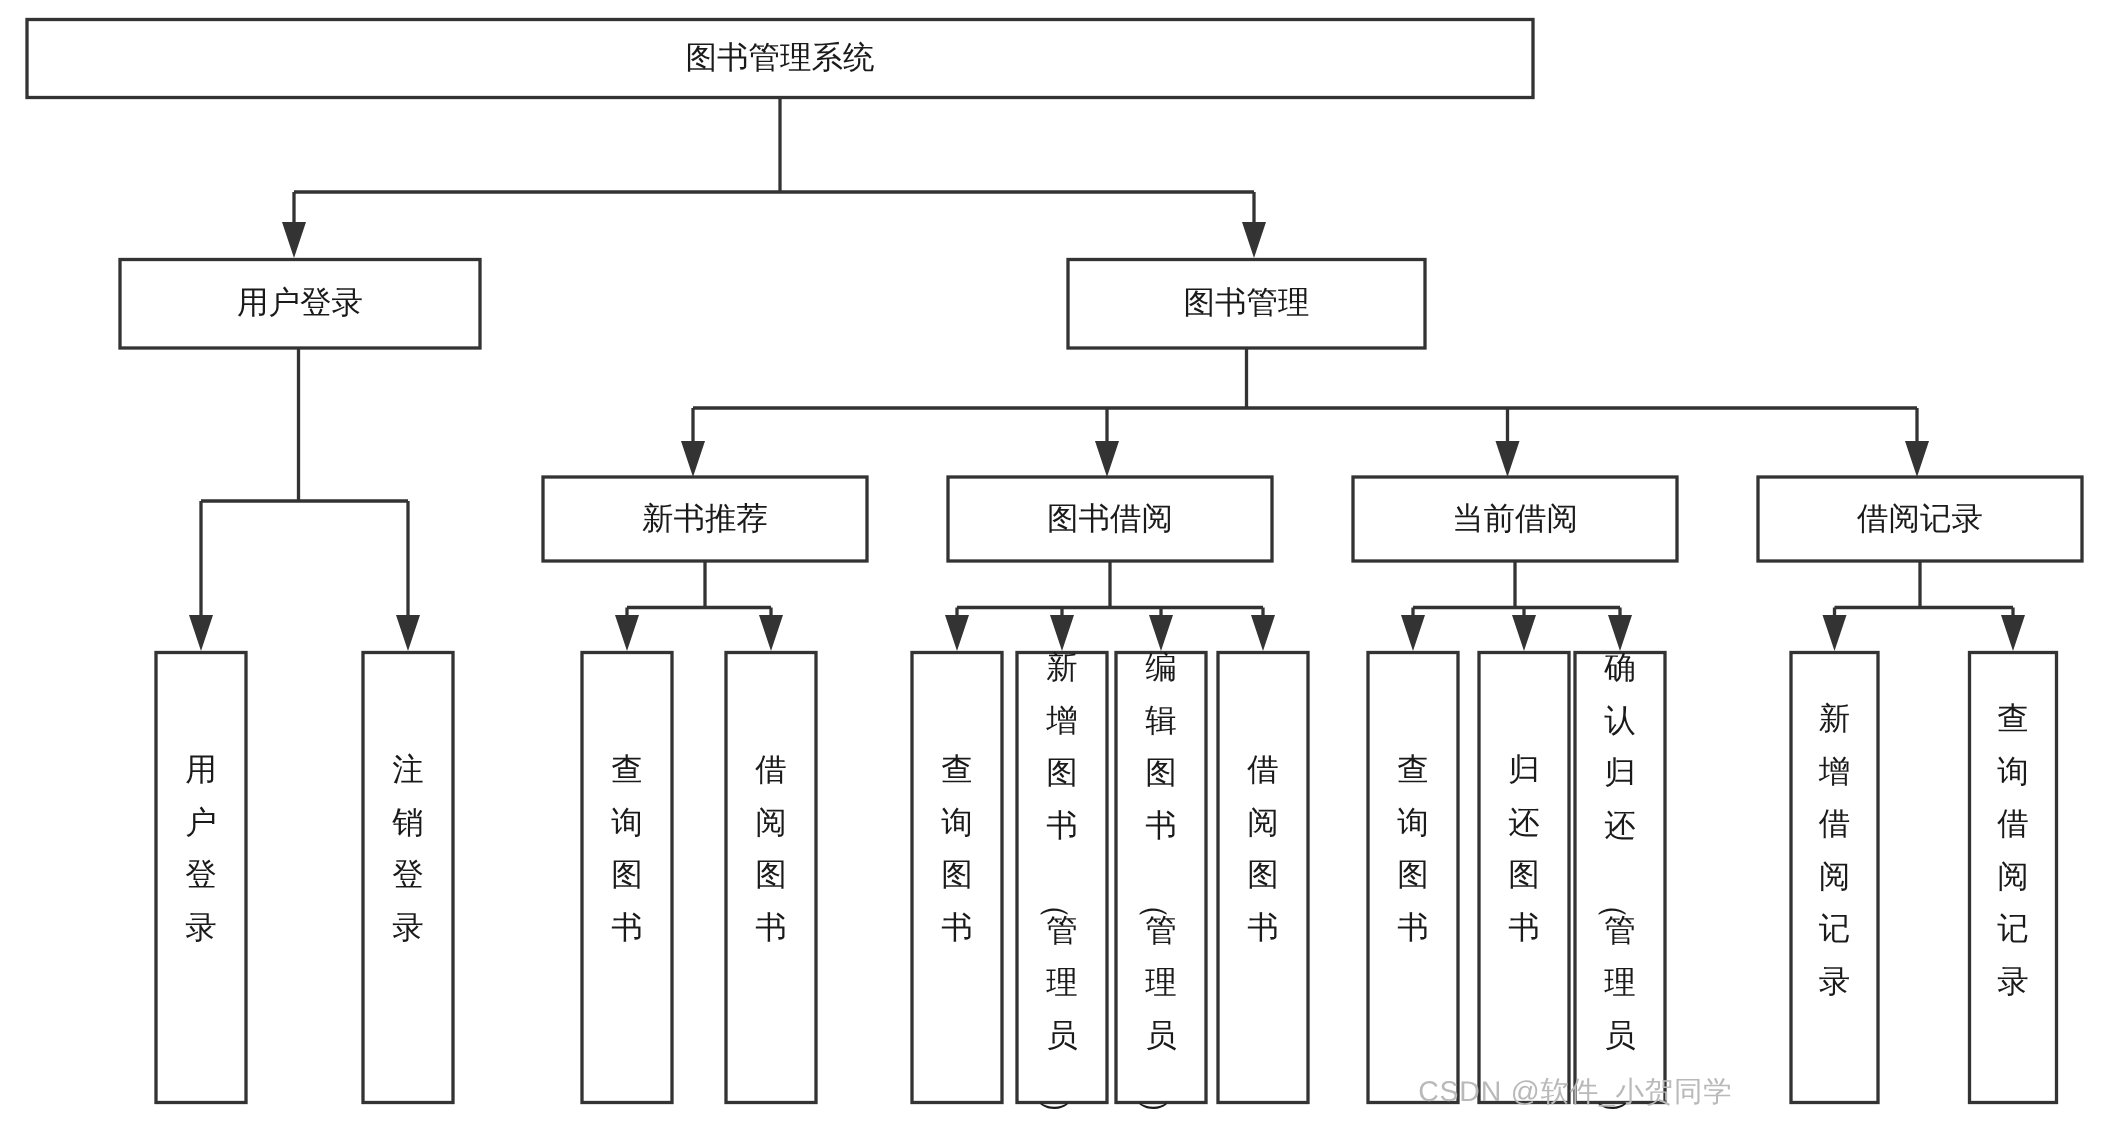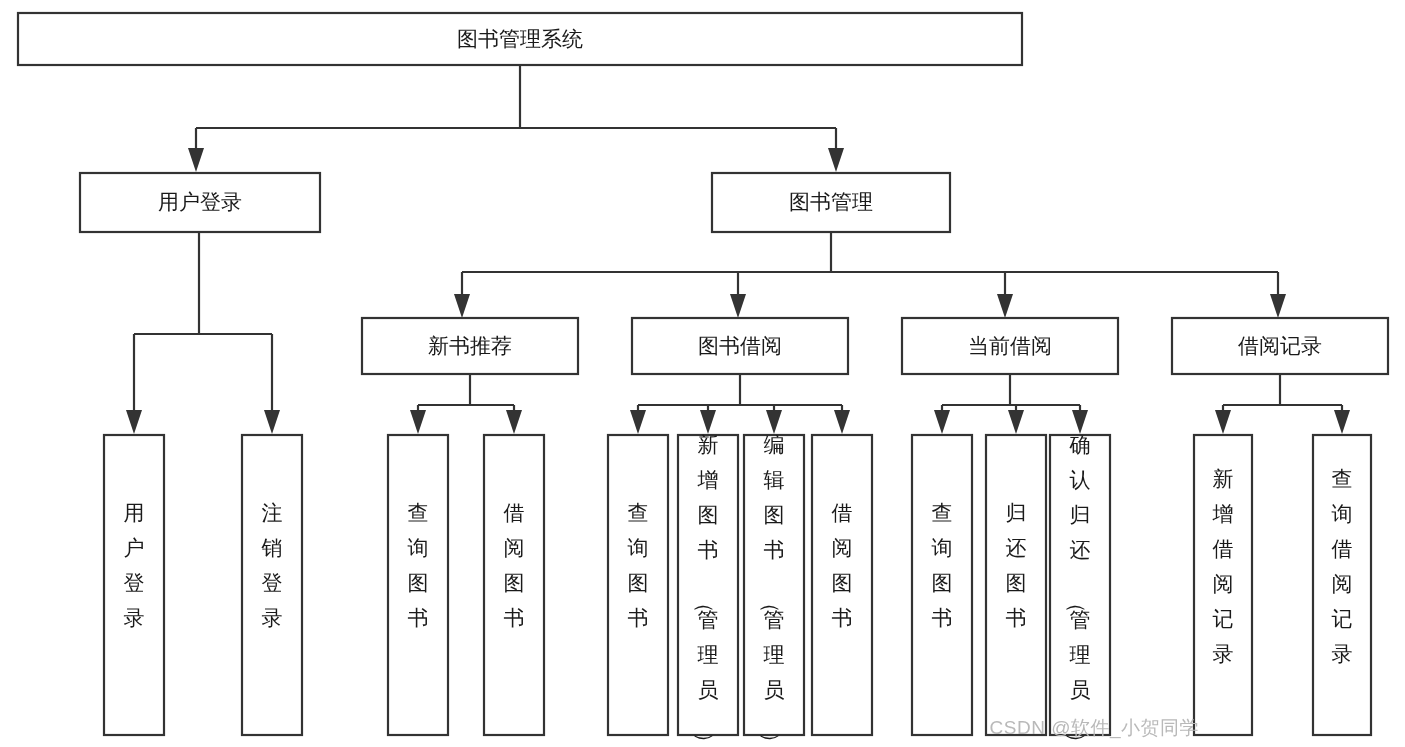--- a/index.html
+++ b/index.html
@@ -11,21 +11,20 @@
     width: 1405px;
     height: 747px;
     font-family: "Liberation Sans", "DejaVu Sans", sans-serif;
     overflow: hidden;
     position: relative;
   }
   #diagram-root {
     position: relative;
     width: 1179px;
     height: 747px;
-    padding-left: 28px;
   }
   svg.diagram-canvas {
     position: absolute;
     top: 0;
     left: 0;
     width: 1405px;
     height: 747px;
   }
   .node-box {
     fill: #ffffff;
@@ -50,21 +49,21 @@
     dominant-baseline: middle;
   }
   .node-label-v {
     font-family: "Liberation Sans", "DejaVu Sans", sans-serif;
     font-size: 21px;
     fill: #1a1a1a;
     text-anchor: middle;
   }
   .watermark {
     position: absolute;
-    right: 8px;
+    right: 24px;
     bottom: 6px;
     font-family: "Liberation Sans", "DejaVu Sans", sans-serif;
     font-size: 19px;
     color: #b9b9b9;
     white-space: nowrap;
     letter-spacing: 0.5px;
     pointer-events: none;
   }
 </style>
 </head>

